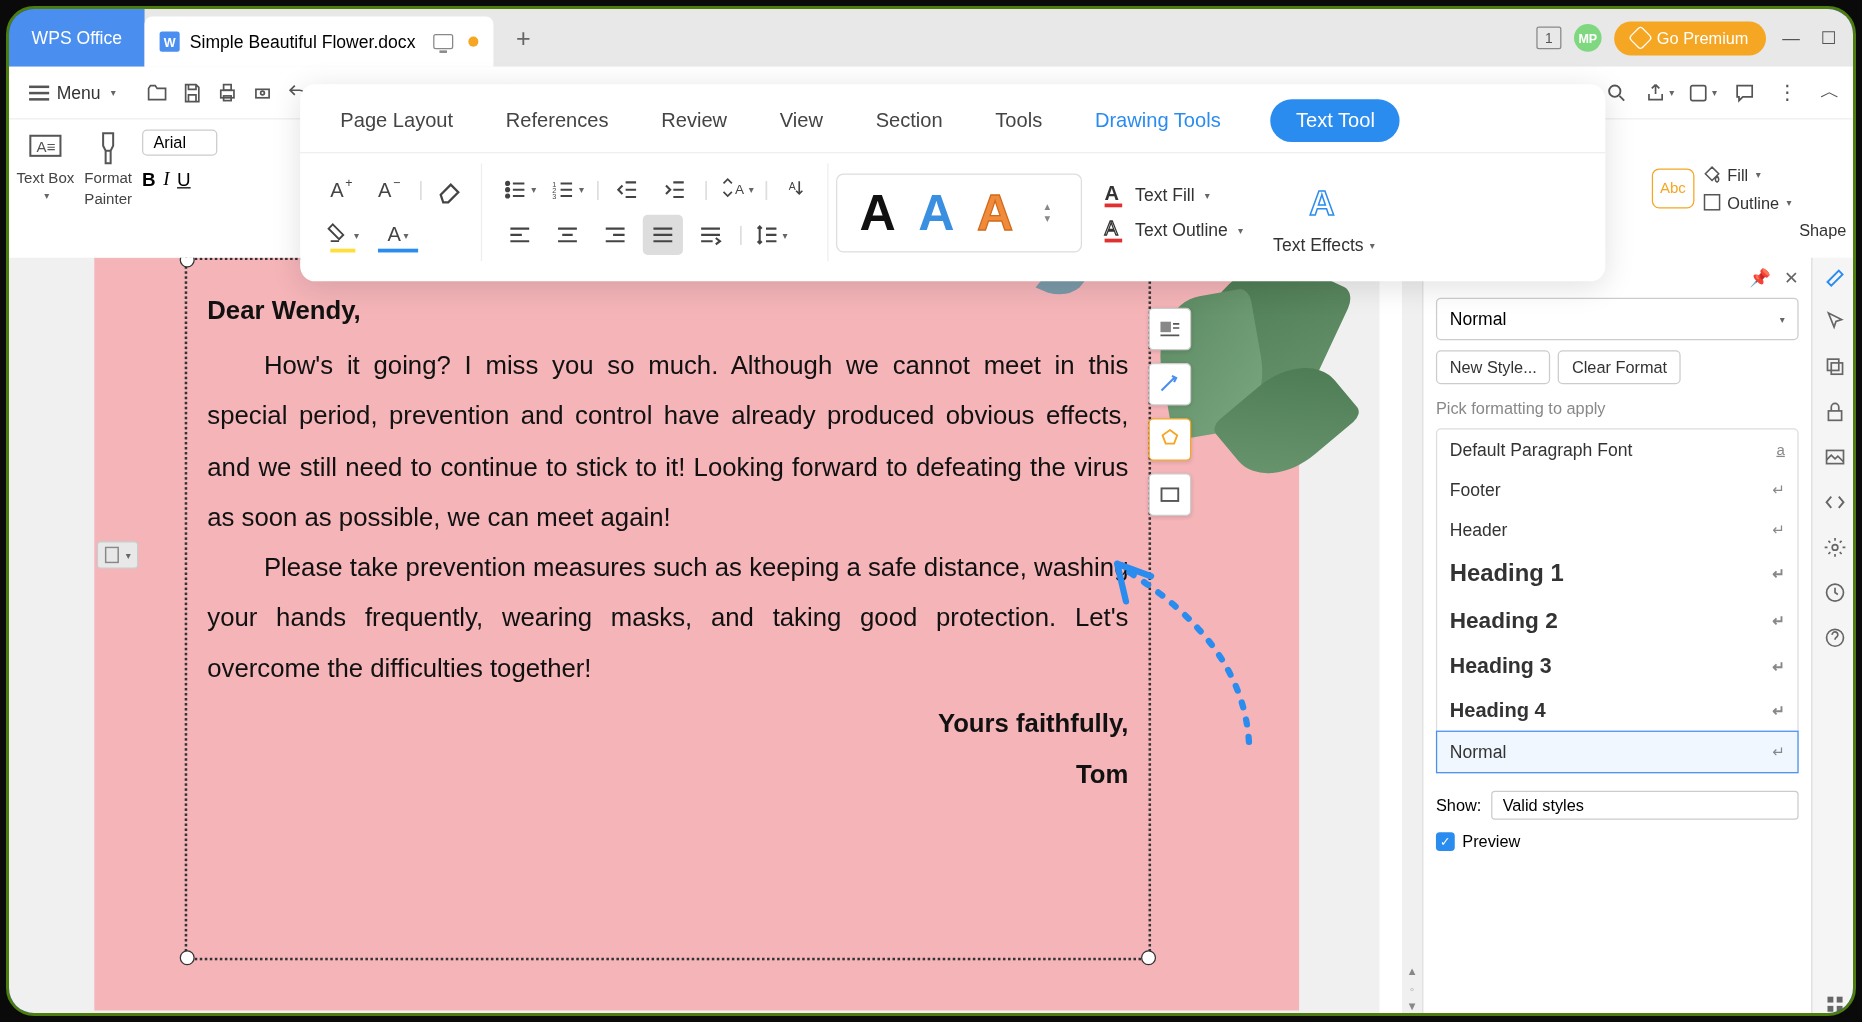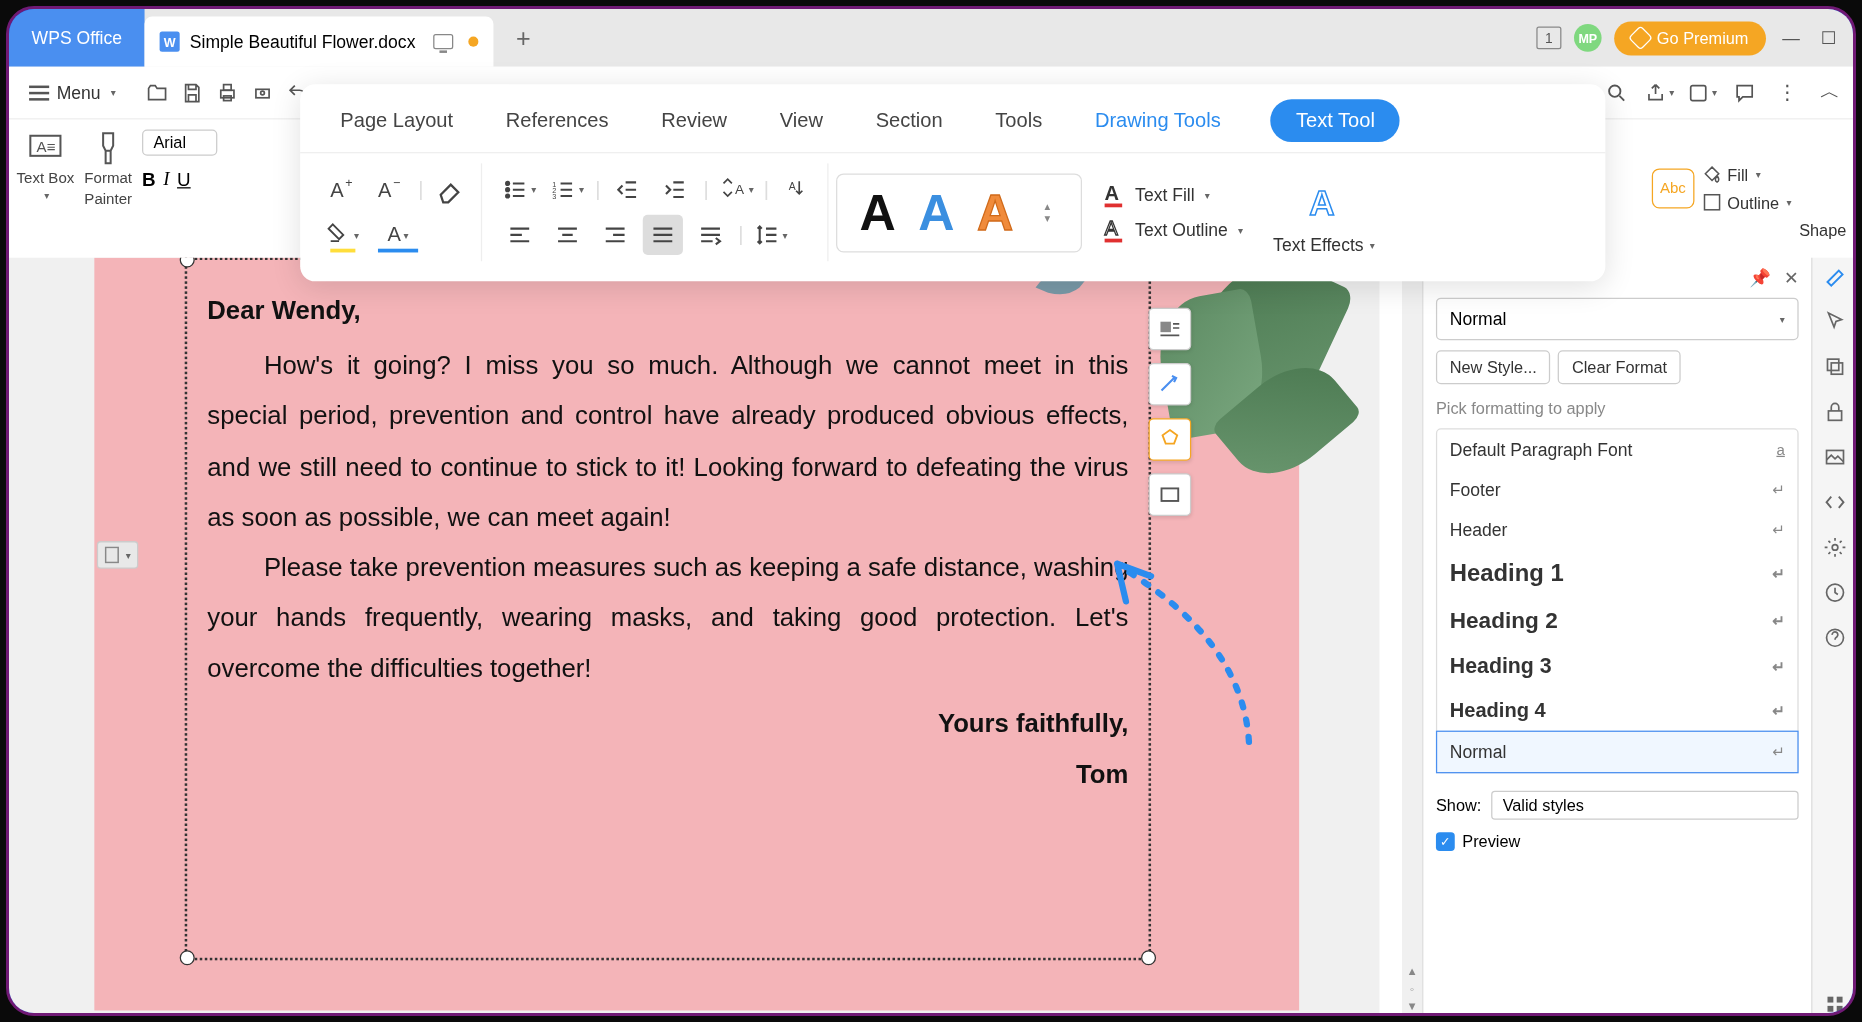--- a/index.html
+++ b/index.html
@@ -1,17 +1,17 @@
 <!DOCTYPE html>
 <html><head>
 <meta charset="utf-8">
 <style>
 * { margin: 0; padding: 0; box-sizing: border-box; font-family: -apple-system, BlinkMacSystemFont, "Segoe UI", Arial, sans-serif; }
 body { background: #0a0a0a; width: 1862px; height: 1022px; overflow: hidden; position: relative; }
-.frame { position: absolute; left: 6px; top: 6px; right: 6px; bottom: 6px; border-radius: 28px; overflow: hidden; background: #1d4ed8; border: 3px solid #701a75; }
+.frame { position: absolute; left: 6px; top: 6px; right: 6px; bottom: 6px; border-radius: 28px; overflow: hidden; background: #1d4ed8; border: 3px solid #4d7c0f; }
 .scaler { transform: scale(1.255); transform-origin: top left; width: 1472px; height: 804px; background:#fff; }
 
 
 .titlebar { height: 46px; background: #e8e8e8; display: flex; align-items: center; position: relative; }
 .tab-app { background: #4a8ff0; color: #fff; height: 46px; padding: 0 18px; display: flex; align-items: center; font-size: 14px; }
 .tab-doc { background: #fff; height: 40px; margin-top: 6px; padding: 0 12px; display: flex; align-items: center; gap: 8px; font-size: 14px; border-radius: 6px 6px 0 0; }
 .doc-icon { width: 16px; height: 16px; background:#4a8ff0; border-radius:2px; display:inline-flex; align-items:center; justify-content:center; color:#fff; font-size:10px; font-weight:bold;}
 .tab-close-dot { width:8px; height:8px; background:#f5a623; border-radius:50%; margin-left:4px;}
 .tab-monitor-icon { width:16px; height:12px; border:1.5px solid #888; border-radius:2px; margin-left:6px; position:relative;}
 .tab-monitor-icon::after{content:'';position:absolute;bottom:-4px;left:4px;right:4px;height:2px;background:#888;}

